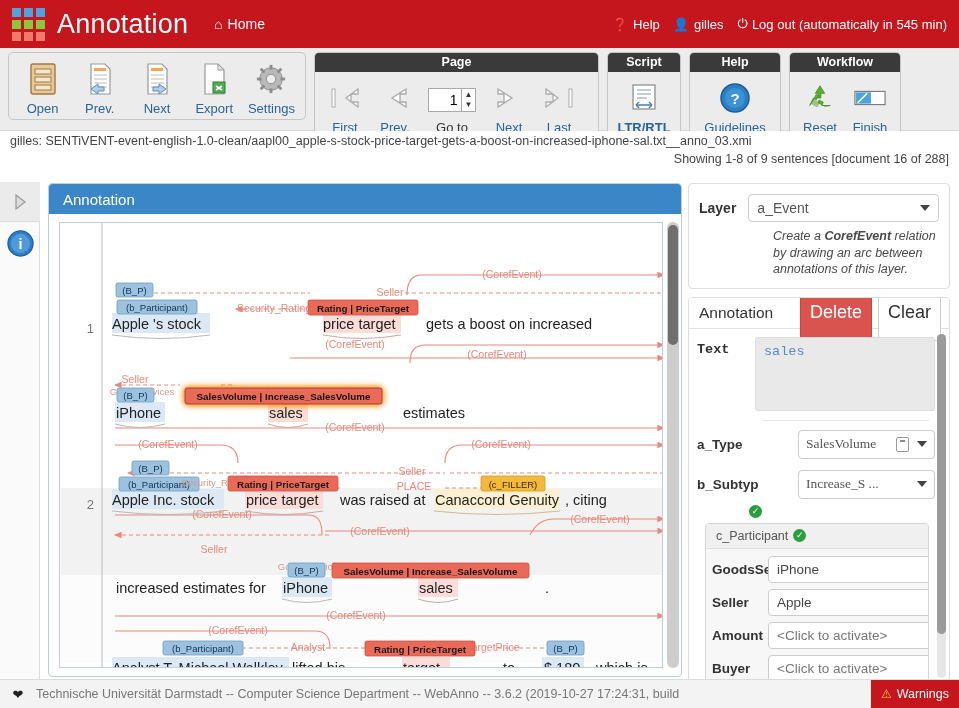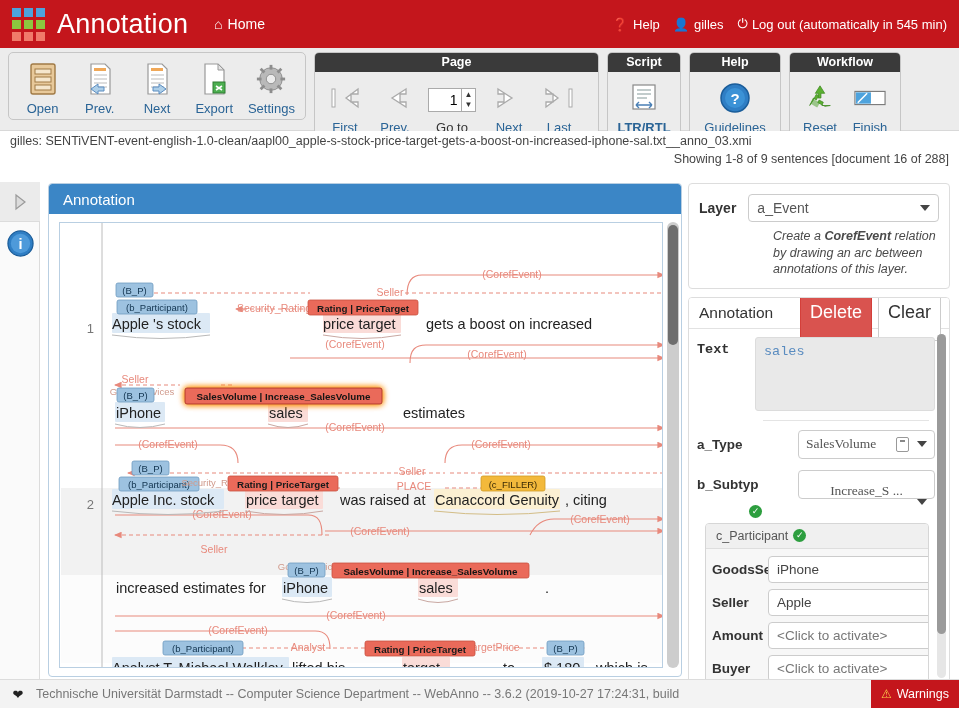--- a/index.html
+++ b/index.html
@@ -728,21 +728,21 @@
         <span class="sel-label">a_Type</span>
         <div class="sel-ctl">
           <span>SalesVolume</span>
           <span class="mini-icon"></span>
           <span class="caret" style="margin-left:0;"></span>
         </div>
       </div>
 
       <div class="sel-row" style="margin-bottom:3px;">
         <span class="sel-label wide">b_Subtyp</span>
-        <div class="sel-ctl" style="margin-left:-4px;flex-direction:column;">
+        <div class="sel-ctl" style="margin-left:-4px;">
           <span>Increase_S  ...</span>
           <span class="caret"></span>
         </div>
       </div>
       <div style="margin-left:52px;margin-bottom:5px;">
         <span class="ok-badge">✓</span>
       </div>
 
       <div id="subcard">
         <div id="subcard-head">

